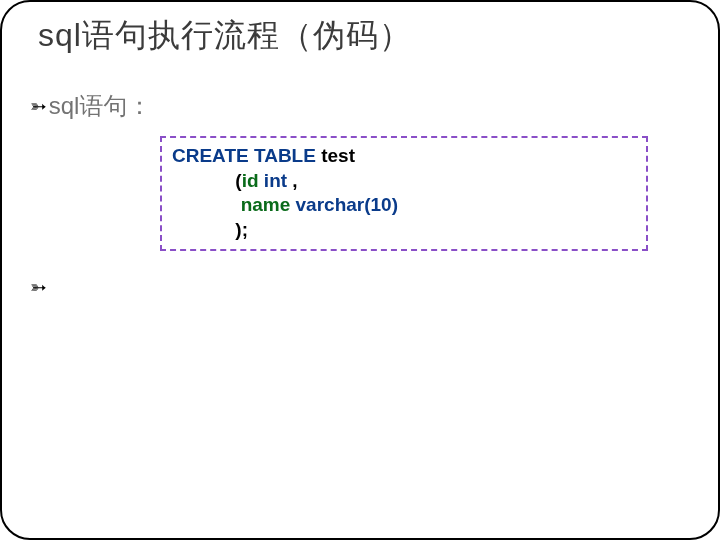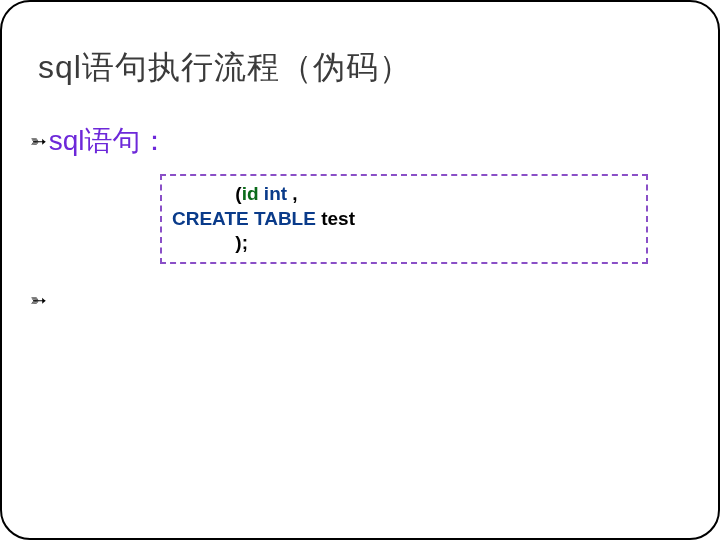--- a/index.html
+++ b/index.html
@@ -12,21 +12,21 @@
       height: 540px;
       background: #ffffff;
       font-family: Arial, "Microsoft YaHei", sans-serif;
       position: relative;
     }
     .slide {
       width: 100%;
       height: 100%;
       border: 2px solid #000;
       border-radius: 30px;
-      padding: 36px 30px;
+      padding: 4px 30px;
       position: relative;
     }
     .title {
       font-size: 32px;
       color: #3b3b3b;
       font-weight: normal;
       margin-top: 8px;
       margin-left: 6px;
       letter-spacing: 1px;
     }
@@ -38,22 +38,22 @@
     }
     .bullet-item.second {
       margin-top: 24px;
     }
     .bullet-icon {
       font-size: 20px;
       color: #000;
       margin-right: 2px;
     }
     .bullet-text {
-      font-size: 28px;
-      color: #6d28d9;
+      font-size: 24px;
+      color: #737373;
     }
     .code-box {
       border: 2px dashed #8a4fc7;
       margin-top: 14px;
       margin-left: 128px;
       margin-right: 40px;
       padding: 6px 10px 6px 10px;
       font-family: Arial, sans-serif;
     }
     .code-line {
@@ -77,21 +77,22 @@
 
 <div class="slide">
   <h1 class="title">sql语句执行流程（伪码）</h1>
 
   <div class="bullet-item">
     <span class="bullet-icon">➳</span>
     <span class="bullet-text">sql语句：</span>
   </div>
 
   <div class="code-box">
+    <div class="code-line"><span class="code-keyword">CREATE TABLE </span><span class="code-normal">test</span></div>
     <div class="code-line"><span class="code-normal">            (</span><span class="code-green">id</span><span class="code-keyword"> int </span><span class="code-normal">,</span></div>
-    <div class="code-line"><span class="code-keyword">CREATE TABLE </span><span class="code-normal">test</span></div>
+    <div class="code-line"><span class="code-normal">             </span><span class="code-green">name</span><span class="code-keyword"> varchar(10)</span></div>
     <div class="code-line"><span class="code-normal">            </span><span class="code-normal">);</span></div>
   </div>
 
   <div class="bullet-item second">
     <span class="bullet-icon">➳</span>
   </div>
 </div>
 
 </body></html>

